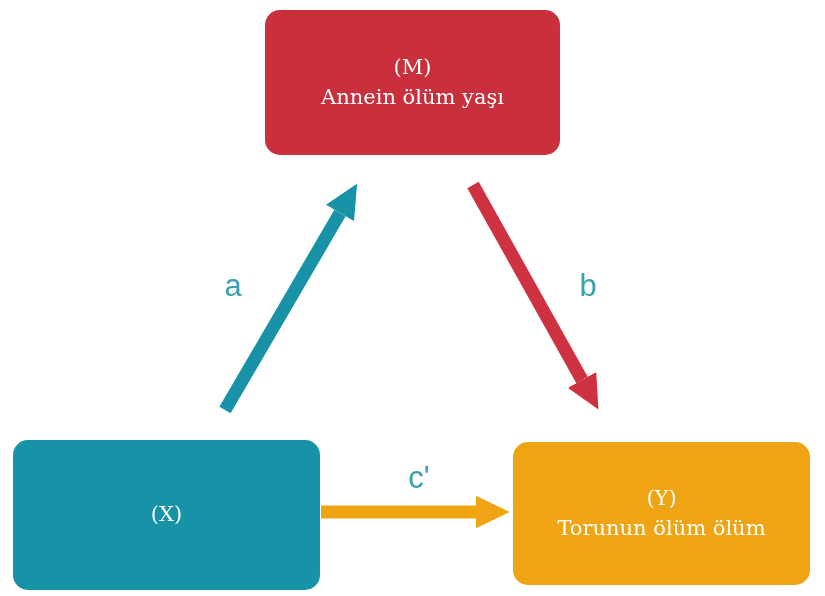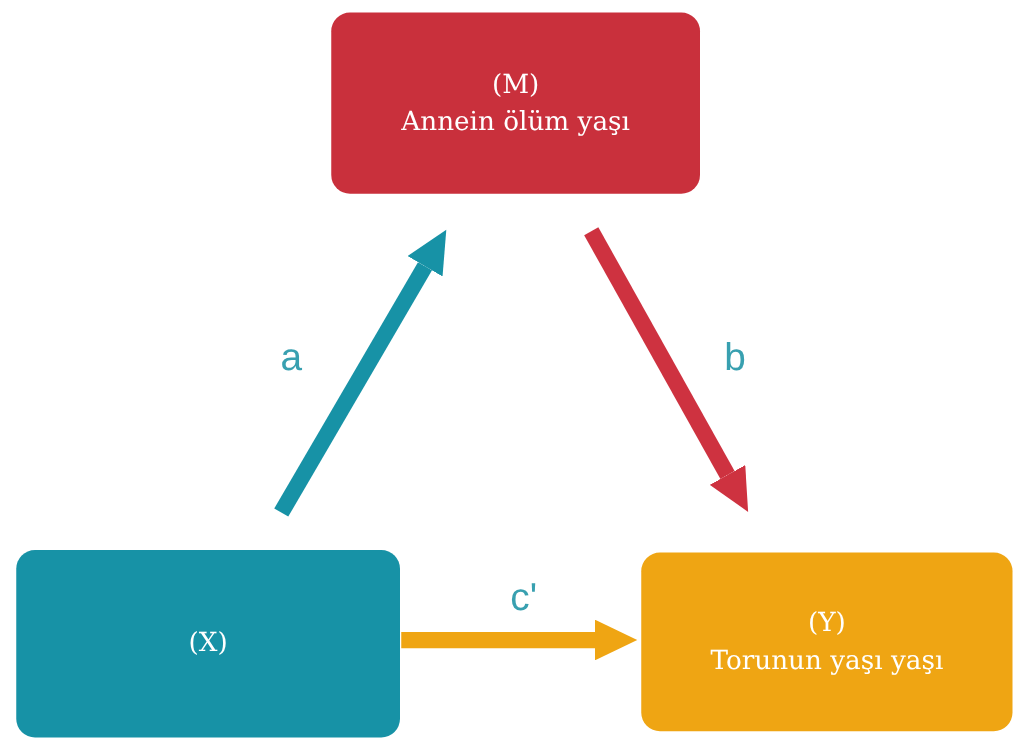--- a/index.html
+++ b/index.html
@@ -67,20 +67,20 @@
     <span class="node-id">(M)</span>
     <span class="node-label">Annein ölüm yaşı</span>
   </div>
 
   <div class="node node-x" style="background-color: rgb(23, 146, 166);">
     <span class="node-id">(X)</span>
   </div>
 
   <div class="node node-y" style="background-color: rgb(239, 165, 19);">
     <span class="node-id">(Y)</span>
-    <span class="node-label">Torunun yaşı yaşı</span>
+    <span class="node-label">Torunun ölüm ölüm</span>
   </div>
 
   <div class="path-label label-a" style="color: rgb(56, 160, 176);">a</div>
   <div class="path-label label-b" style="color: rgb(56, 160, 176);">b</div>
   <div class="path-label label-c" style="color: rgb(56, 160, 176);">c'</div>
 
 </div>
 
 </body></html>

